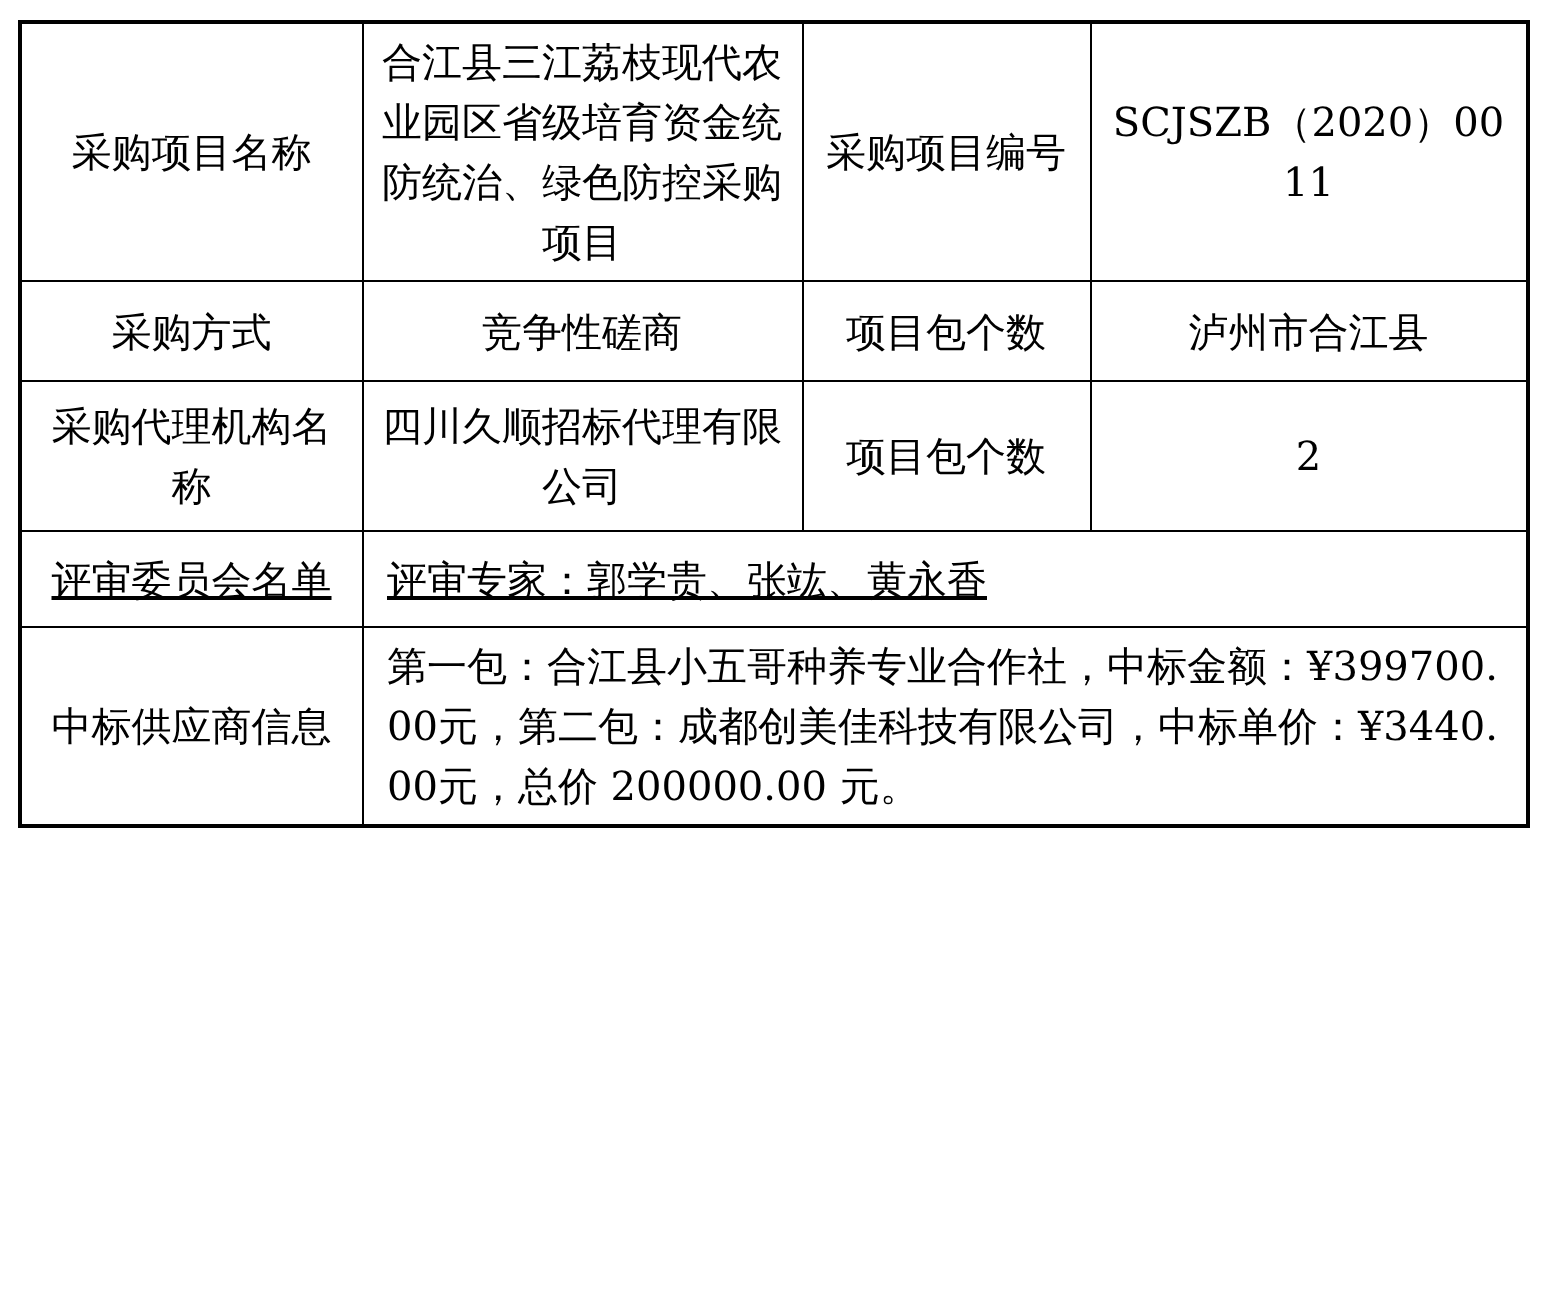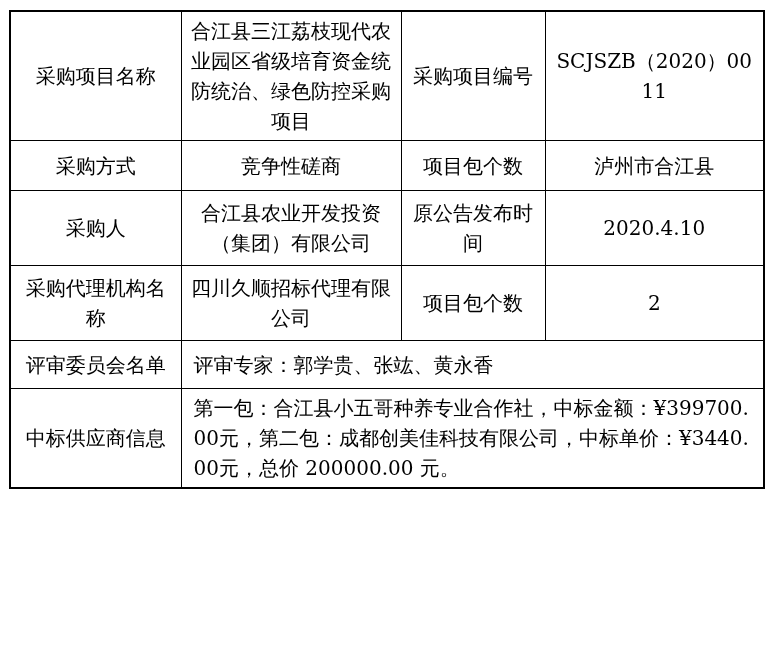--- a/index.html
+++ b/index.html
@@ -34,21 +34,21 @@
     text-align: left;
     padding-left: 12px;
     padding-right: 8px;
   }
   tr.r0 { height: 122px; }
   tr.r1 { height: 50px; }
   tr.r2 { height: 48px; }
   tr.r3 { height: 75px; }
   tr.r4 { height: 75px; }
   tr.r5 { height: 48px; }
-  tr.r6 { height: 48px; }
+  tr.r6 { height: 48px; text-decoration: underline; }
   tr.r7 { height: 98px; }
   tr.r8 { height: 57px; }
   col.c1 { width: 171px; }
   col.c2 { width: 220px; }
   col.c3 { width: 144px; }
   col.c4 { width: 219px; }
 </style>
 </head>
 <body>
 
@@ -65,26 +65,20 @@
       <td>合江县三江荔枝现代农业园区省级培育资金统防统治、绿色防控采购项目</td>
       <td>采购项目编号</td>
       <td>SCJSZB（2020）0011</td>
     </tr>
     <tr class="r1">
       <td>采购方式</td>
       <td>竞争性磋商</td>
       <td>项目包个数</td>
       <td>泸州市合江县</td>
     </tr>
-    <tr class="r3">
-      <td>采购人</td>
-      <td>合江县农业开发投资（集团）有限公司</td>
-      <td>原公告发布时间</td>
-      <td>2020.4.10</td>
-    </tr>
     <tr class="r4">
       <td>采购代理机构名称</td>
       <td>四川久顺招标代理有限公司</td>
       <td>项目包个数</td>
       <td>2</td>
     </tr>
     <tr class="r6">
       <td>评审委员会名单</td>
       <td class="left" colspan="3">评审专家：郭学贵、张竑、黄永香</td>
     </tr>

